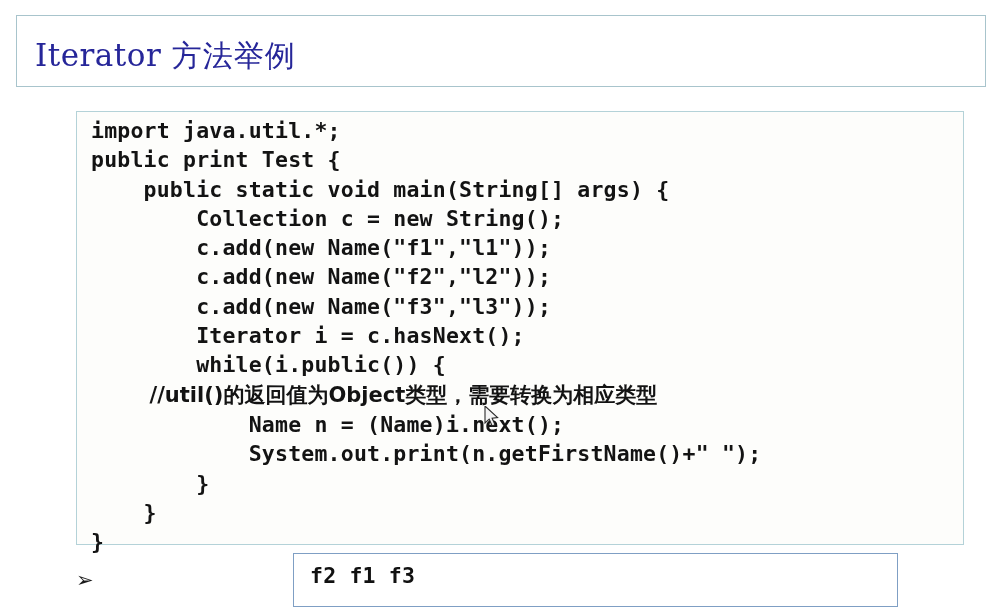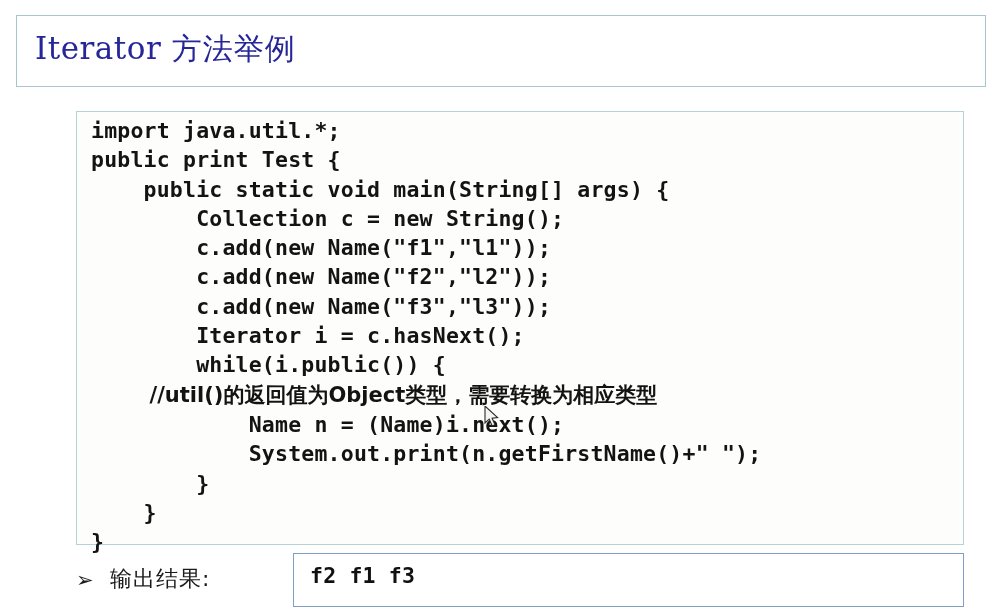--- a/index.html
+++ b/index.html
@@ -24,24 +24,24 @@
     top: 15px;
     width: 970px;
     height: 72px;
     border: 1px solid #a8c4cc;
     background: #ffffff;
     box-sizing: border-box;
   }
   #title-text {
     position: absolute;
     left: 18px;
-    top: 4px;
+    top: 17px;
     font-family: "DejaVu Serif", "Liberation Serif", serif;
     font-size: 31px;
-    line-height: 56px;
+    line-height: 44px;
     color: #262699;
     white-space: pre;
     letter-spacing: 0.5px;
   }
   #title-text .cjk {
     font-family: "DejaVu Sans", "Liberation Sans", sans-serif;
     font-size: 30px;
     letter-spacing: 1px;
   }
 
@@ -111,21 +111,21 @@
     font-size: 22px;
     color: #1a1a1a;
     line-height: 30px;
     white-space: pre;
     letter-spacing: 1px;
   }
   #output-box {
     position: absolute;
     left: 293px;
     top: -3px;
-    width: 671px;
+    width: 605px;
     height: 54px;
     border: 1px solid #7f9fc4;
     background: #ffffff;
     box-sizing: border-box;
   }
   #output-value {
     position: absolute;
     left: 16px;
     top: 9px;
     font-family: "DejaVu Sans Mono", "Liberation Mono", monospace;
@@ -160,17 +160,16 @@
 <span>    }</span>
 <span>}</span></pre>
 </div>
 
 <svg id="mouse-cursor" viewBox="0 0 16 22" xmlns="http://www.w3.org/2000/svg">
   <polygon points="1,0 1,17 5.2,13.2 8.2,20 11,18.7 8.1,12.2 13.6,11.6" fill="#f4f4f4" stroke="#2b2b2b" stroke-width="1.1"></polygon>
 </svg>
 
 <div id="output-row">
   <span id="output-bullet">➢</span>
-  <span id="output-label">输出结果:</span>
   <div id="output-box">
     <span id="output-value">f2 f1 f3</span>
   </div>
 </div>
 
 </body></html>

